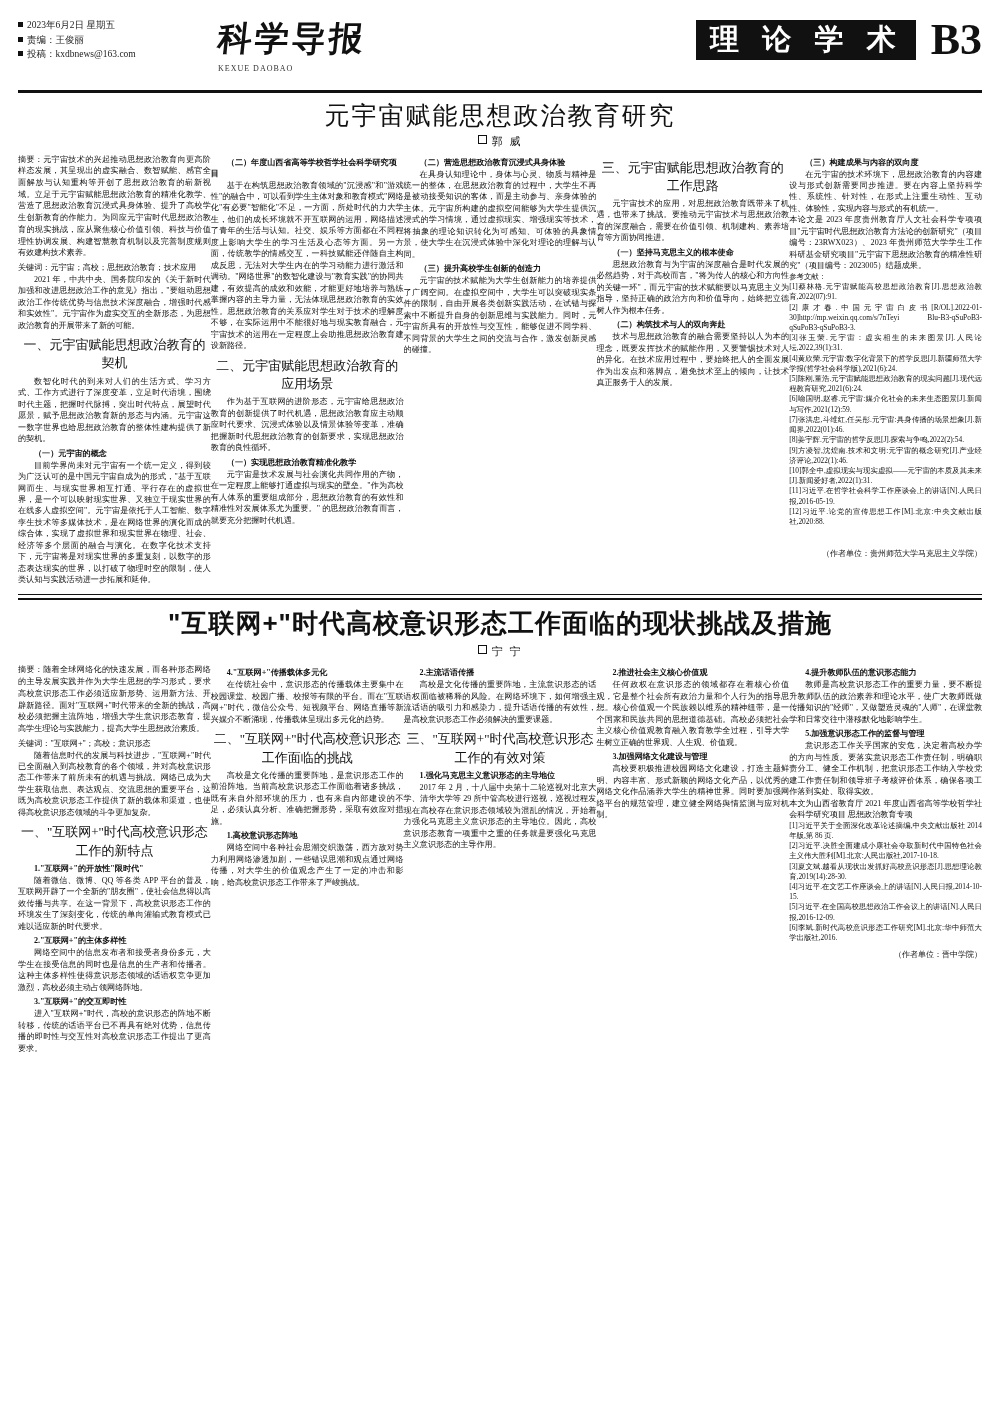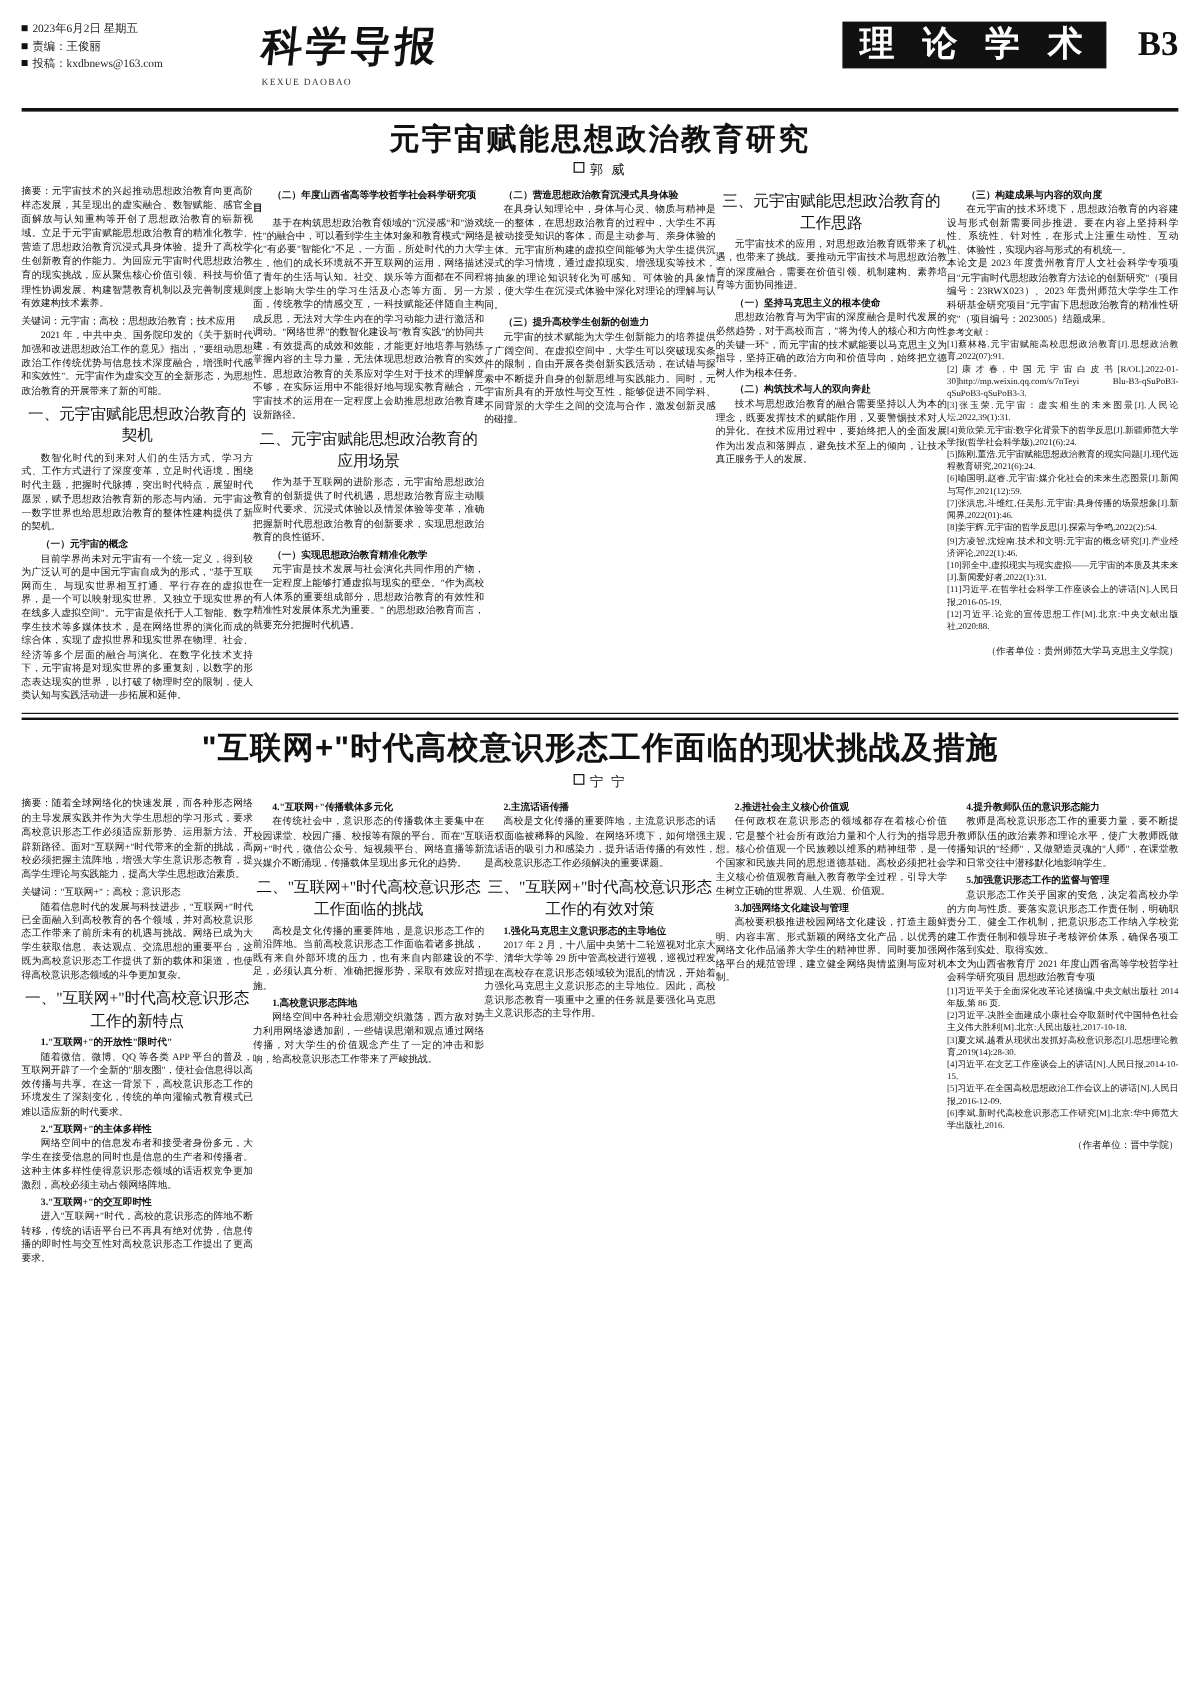--- a/index.html
+++ b/index.html
@@ -17,48 +17,48 @@
   .mh-left{font-size:9.5px;line-height:1.55;padding-top:4px;width:190px;color:#222;}
   .mh-left div{white-space:nowrap;}
   .mh-left .sq{display:inline-block;width:5px;height:5px;background:#111;margin-right:4px;vertical-align:1px;}
   .mh-mid{flex:1;text-align:left;padding-left:10px;padding-top:2px;}
   .logo{
     font-family:"Liberation Serif",serif;
     font-size:34px;letter-spacing:3px;font-weight:bold;color:#111;
     display:inline-block;transform:skewX(-6deg);
   }
   .logo-sub{font-size:8px;letter-spacing:1px;color:#333;margin-top:2px;}
-  .mh-right{display:flex;align-items:center;gap:24px;padding-top:4px;}
+  .mh-right{display:flex;align-items:center;gap:13px;padding-top:4px;}
   .section-box{
     background:#111;color:#fff;font-size:29px;font-weight:bold;letter-spacing:8px;
     padding:4px 12px 5px 14px;line-height:1.05;
   }
-  .page-no{font-size:29px;font-weight:bold;letter-spacing:0px;line-height:1;padding-left:2px;}
+  .page-no{font-size:44px;font-weight:bold;letter-spacing:0px;line-height:1;padding-left:2px;}
   .rule-thick{height:2.5px;background:#111;margin-top:2px;}
 
   
   .art1{margin-top:6px;}
   .art-title{
-    text-align:center;font-size:25px;font-weight:bold;letter-spacing:2px;
+    text-align:center;font-size:25px;font-weight:normal;letter-spacing:2px;
     font-family:"Liberation Sans","DejaVu Sans",sans-serif;
     margin:4px 0 2px 0;
   }
   .byline{text-align:center;font-size:11px;letter-spacing:2px;margin-bottom:5px;}
   .byline .mark{display:inline-block;width:7px;height:7px;border:1px solid #111;margin-right:5px;vertical-align:1px;}
 
   .cols{display:flex;gap:0;}
   .col{flex:1;min-width:0;}
   .col p{margin:0;font-size:8.1px;line-height:1.42;text-align:justify;text-justify:inter-ideograph;}
   .col p.ind{text-indent:16px;}
   .col .abs{font-size:8.1px;line-height:1.45;text-align:justify;}
   .col .kw{font-size:8.1px;line-height:1.45;margin-top:3px;}
   .h2{font-size:13px;font-weight:normal;text-align:center;margin:5px 0 3px 0;line-height:1.4;}
   .h3{font-size:8.1px;font-weight:bold;text-indent:16px;margin:3px 0 1px 0;}
   .refs p{font-size:7.4px;line-height:1.38;}
-  .sign{text-align:right;font-size:8px;margin-top:10px;}
+  .sign{text-align:right;font-size:8px;margin-top:21px;}
   .fund{font-size:8.1px;line-height:1.45;margin-top:4px;text-align:justify;}
 
   .divider{height:1px;background:#111;margin:8px 0 0 0;}
   .divider2{height:2.5px;background:#111;margin:3px 0 6px 0;}
 
   
   .art2-title{
     text-align:center;font-size:26px;font-weight:bold;letter-spacing:1px;
     font-family:"Liberation Sans","DejaVu Sans",sans-serif;
     margin:2px 0 3px 0;

